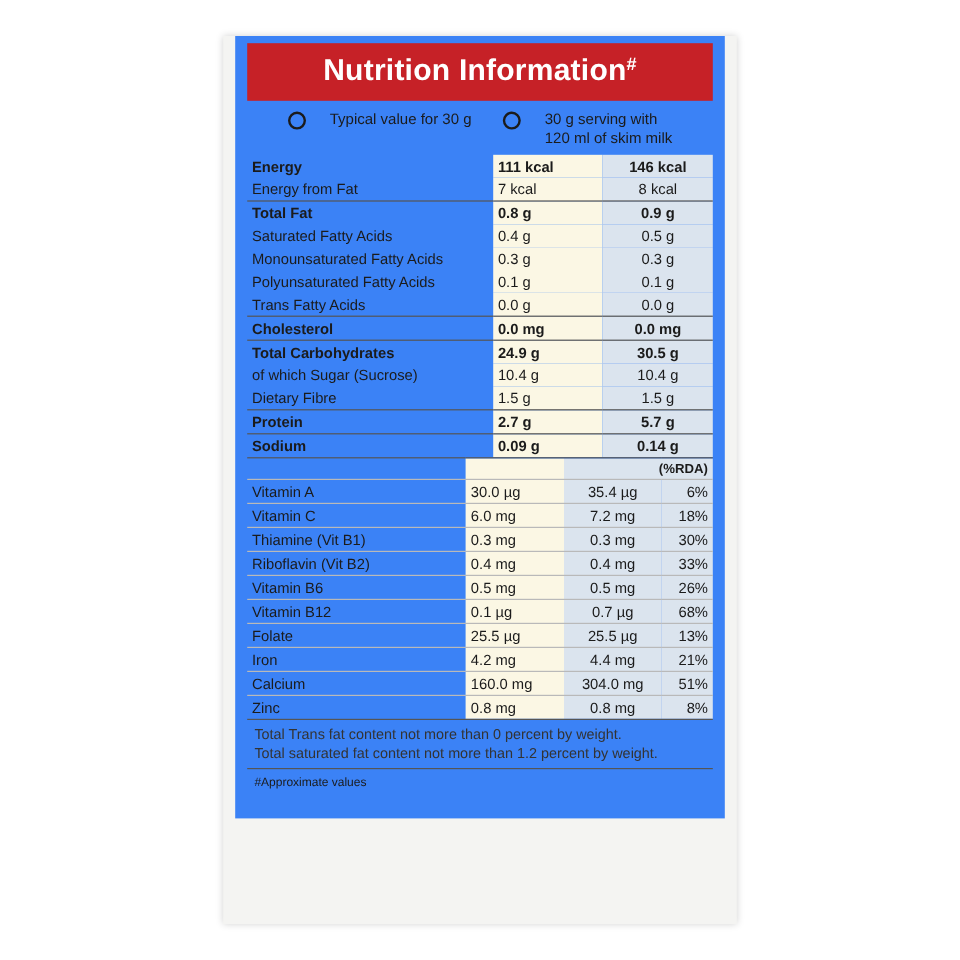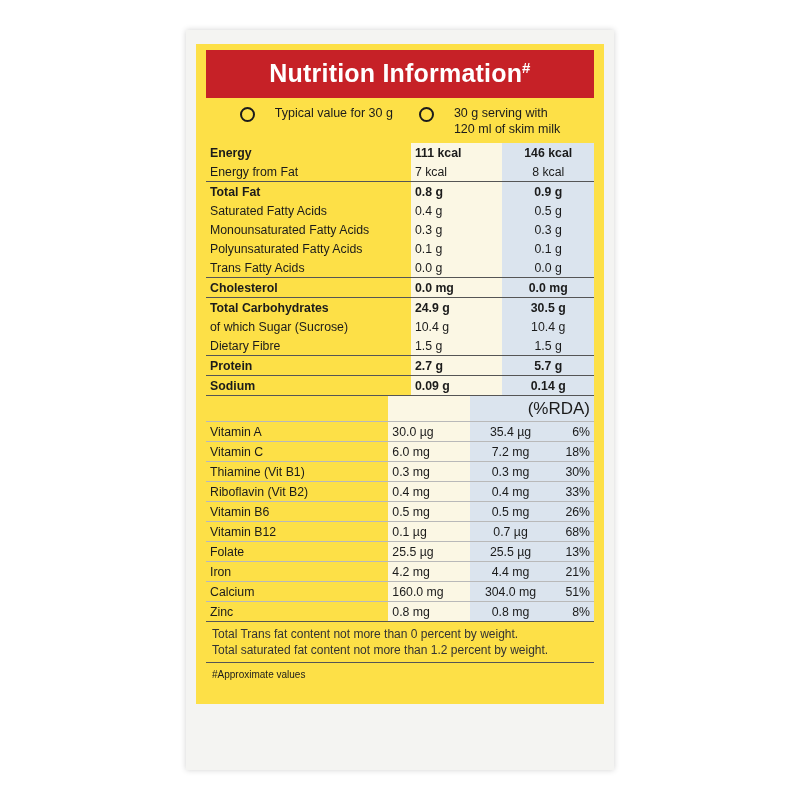--- a/index.html
+++ b/index.html
@@ -17,23 +17,23 @@
     top: 30px;
     width: 428px;
     height: 740px;
     background: #f4f4f2;
     box-shadow: 0 0 6px rgba(0,0,0,0.18);
   }
 
   #label {
     position: absolute;
     left: 196px;
-    top: 44px;
+    top: 30px;
     width: 408px;
-    background: #fde047;
+    background: #3b82f6;
     padding: 0;
   }
 
   .title-bar {
     background: #c62127;
     color: #ffffff;
     text-align: center;
     font-size: 25px;
     font-weight: bold;
     padding: 9px 0 10px 0;
@@ -82,21 +82,21 @@
   }
   .c-name { width: 47%; text-align: left; padding-left: 6px; }
   .c-a    { width: 21%; text-align: left; background: #fbf7e4; }
   .c-b    { width: 21%; text-align: center; background: #dbe4ee; }
   .c-r    { width: 11%; text-align: right; padding-right: 8px; background: #dbe4ee; }
 
   tr.bold td { font-weight: bold; }
   tr.topline td { border-top: 1.2px solid #555; }
   tr.thinline td { border-top: 0.7px solid #b9b9b9; }
 
-  .rda-row td { font-size: 17px; }
+  .rda-row td { font-size: 11px; font-weight: bold; }
   .rda-label { text-align: right; padding-right: 6px; }
 
   .footnotes {
     margin: 0 10px;
     border-top: 1.2px solid #555;
     padding: 4px 6px 3px 6px;
     font-size: 12px;
     color: #333;
     line-height: 1.35;
   }

